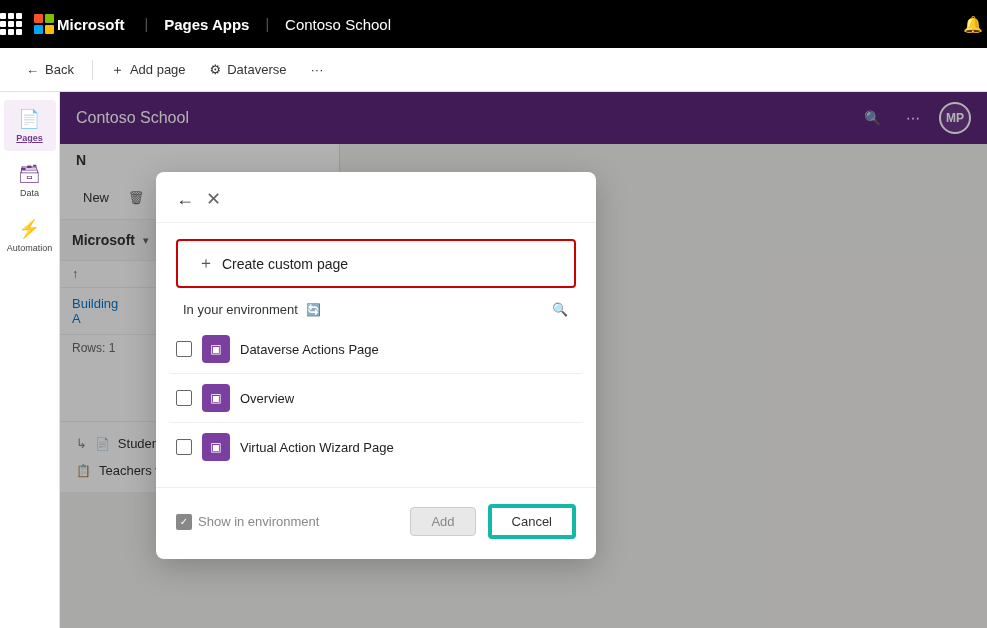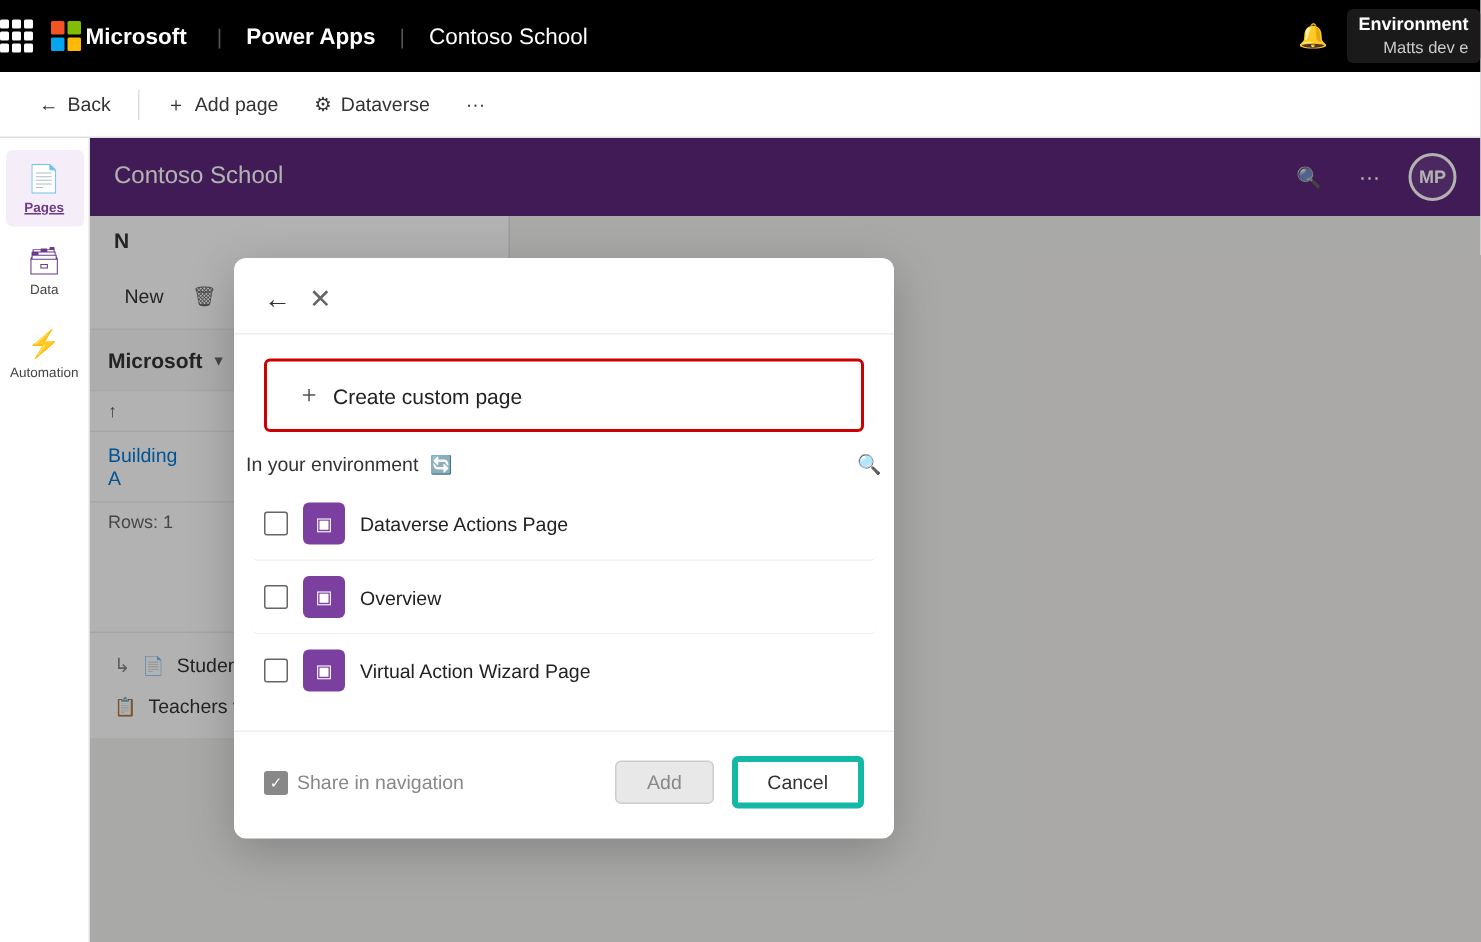--- a/index.html
+++ b/index.html
@@ -80,21 +80,21 @@
     
     .dialog {
       position: absolute; top: 80px; left: 96px; width: 440px; background: #fff; border-radius: 8px; box-shadow: 0 8px 32px rgba(0,0,0,0.22); z-index: 200; padding-bottom: 20px;
     }
     .dialog-header { display: flex; align-items: center; padding: 16px 20px 12px; gap: 12px; border-bottom: 1px solid #eee; }
     .dialog-back { cursor: pointer; font-size: 18px; color: #333; border: none; background: none; }
     .dialog-title { font-size: 16px; font-weight: 600; color: #222; flex: 1; }
     .dialog-close { cursor: pointer; font-size: 18px; color: #666; border: none; background: none; }
     .dialog-create { display: flex; align-items: center; gap: 8px; padding: 12px 20px; border: 2px solid #c00; border-radius: 4px; margin: 16px 20px 8px; cursor: pointer; background: #fff; font-size: 14px; color: #222; }
     .dialog-create .plus { font-size: 16px; color: #555; }
-    .dialog-section { display: flex; align-items: center; padding: 6px 8px 8px; gap: 8px; }
+    .dialog-section { display: flex; align-items: center; padding: 6px 27px 8px; gap: 8px; }
     .dialog-section-label { font-size: 13px; color: #333; font-weight: 500; }
     .refresh-icon { font-size: 12px; color: #888; cursor: pointer; }
     .dialog-search { display: flex; align-items: center; margin-left: auto; }
     .dialog-search-icon { font-size: 13px; color: #555; cursor: pointer; }
     .dialog-list { padding: 0 12px; }
     .dialog-list-item { display: flex; align-items: center; gap: 10px; padding: 10px 8px; border-bottom: 1px solid #f0f0f0; cursor: pointer; border-radius: 4px; }
     .dialog-list-item:last-child { border-bottom: none; }
     .item-checkbox { width: 16px; height: 16px; border: 1.5px solid #666; border-radius: 2px; display: flex; align-items: center; justify-content: center; flex-shrink: 0; }
     .item-icon { width: 28px; height: 28px; background: #7b3fa0; border-radius: 4px; display: flex; align-items: center; justify-content: center; color: #fff; font-size: 12px; flex-shrink: 0; }
     .item-label { font-size: 13px; color: #222; }
@@ -129,29 +129,25 @@
   <div style="display:flex;align-items:center;gap:3px;margin-left:2px;">
     <div style="display:grid;grid-template-columns:9px 9px;grid-template-rows:9px 9px;gap:2px;">
       <span style="background:#f35325;display:block;border-radius:1px;"></span>
       <span style="background:#81bc06;display:block;border-radius:1px;"></span>
       <span style="background:#05a6f0;display:block;border-radius:1px;"></span>
       <span style="background:#ffba08;display:block;border-radius:1px;"></span>
     </div>
     <span class="ms-logo">Microsoft</span>
   </div>
   <span class="topbar-divider">|</span>
-  <span class="topbar-app">Power Apps</span>
+  <span class="topbar-app">Pages Apps</span>
   <span class="topbar-divider">|</span>
   <span class="topbar-title">Contoso School</span>
   <div class="topbar-right">
     <div class="app-header-icon" style="font-size:16px;">🔔</div>
-    <div class="env-badge">
-      <strong>Environment</strong>
-      <span>Matts dev e</span>
-    </div>
   </div>
 </div>
 
 <div class="secondbar">
   <button class="secondbar-btn">
     <span>←</span>
     <span>Back</span>
   </button>
   <div class="secondbar-sep"></div>
   <button class="secondbar-btn">
@@ -294,21 +290,21 @@
         <div class="dialog-list-item">
           <div class="item-checkbox"></div>
           <div class="item-icon">▣</div>
           <span class="item-label">Virtual Action Wizard Page</span>
         </div>
       </div>
 
       <div class="dialog-footer">
         <div class="footer-check">
           <div class="footer-checkbox">✓</div>
-          <span>Share in navigation</span>
+          <span>Show in environment</span>
         </div>
         <button class="footer-btn add">Add</button>
         <button class="footer-btn cancel">Cancel</button>
       </div>
     </div>
 
   </div>
 </div>
 
 </body></html>

